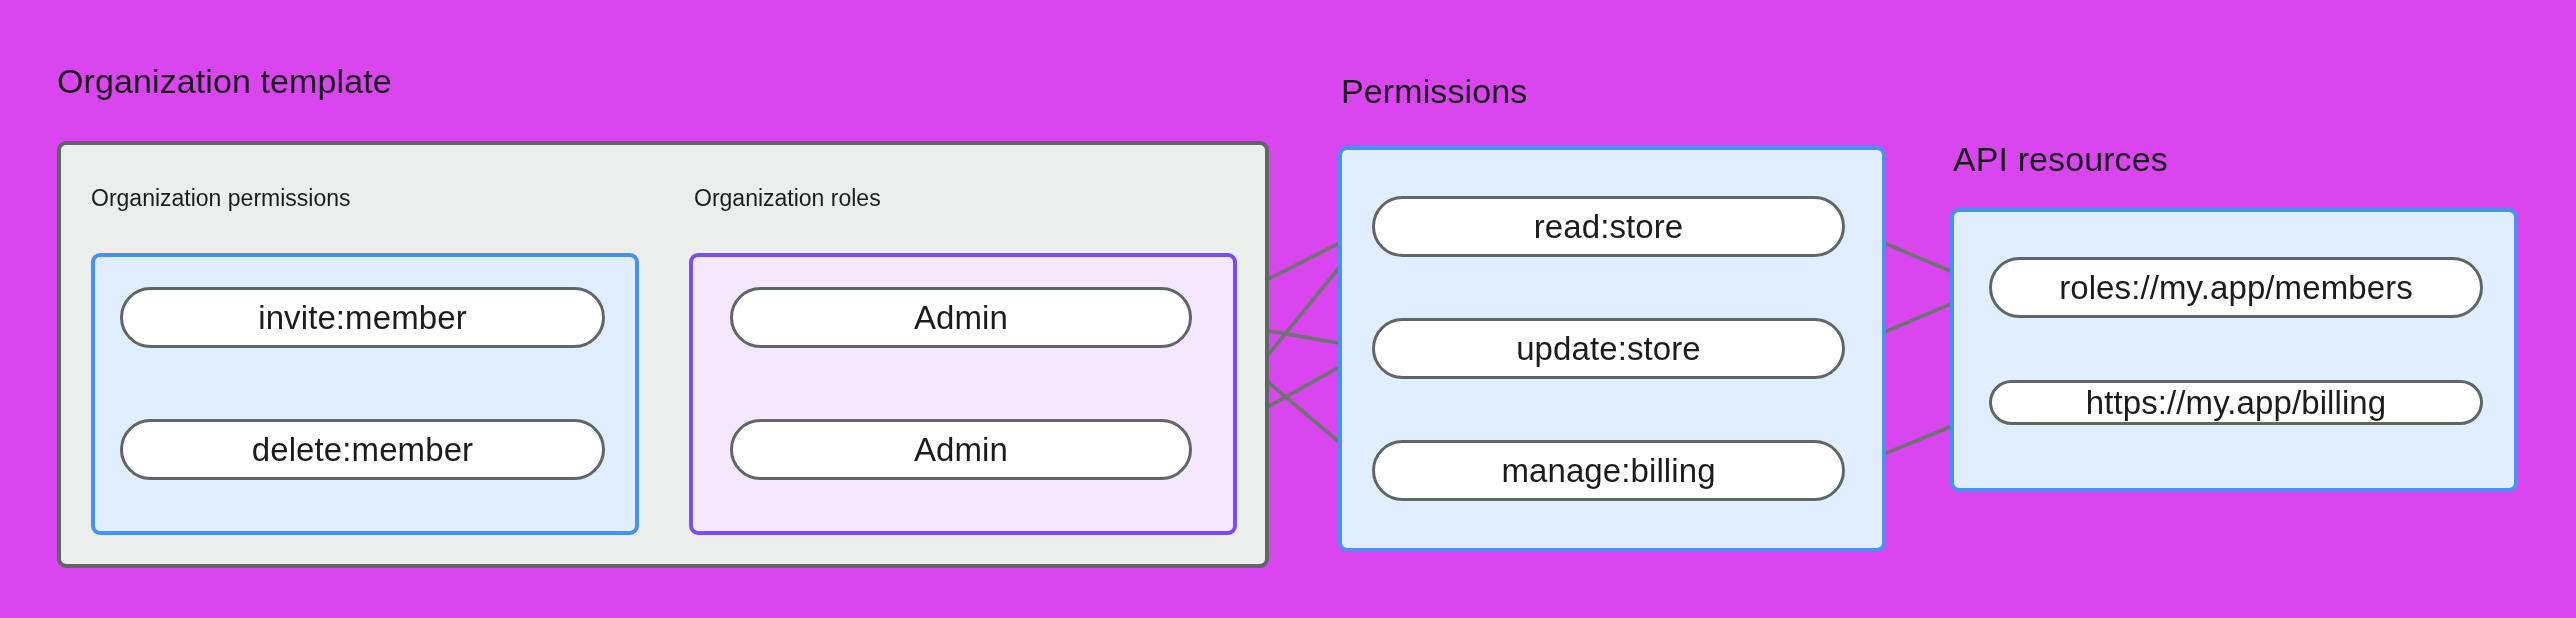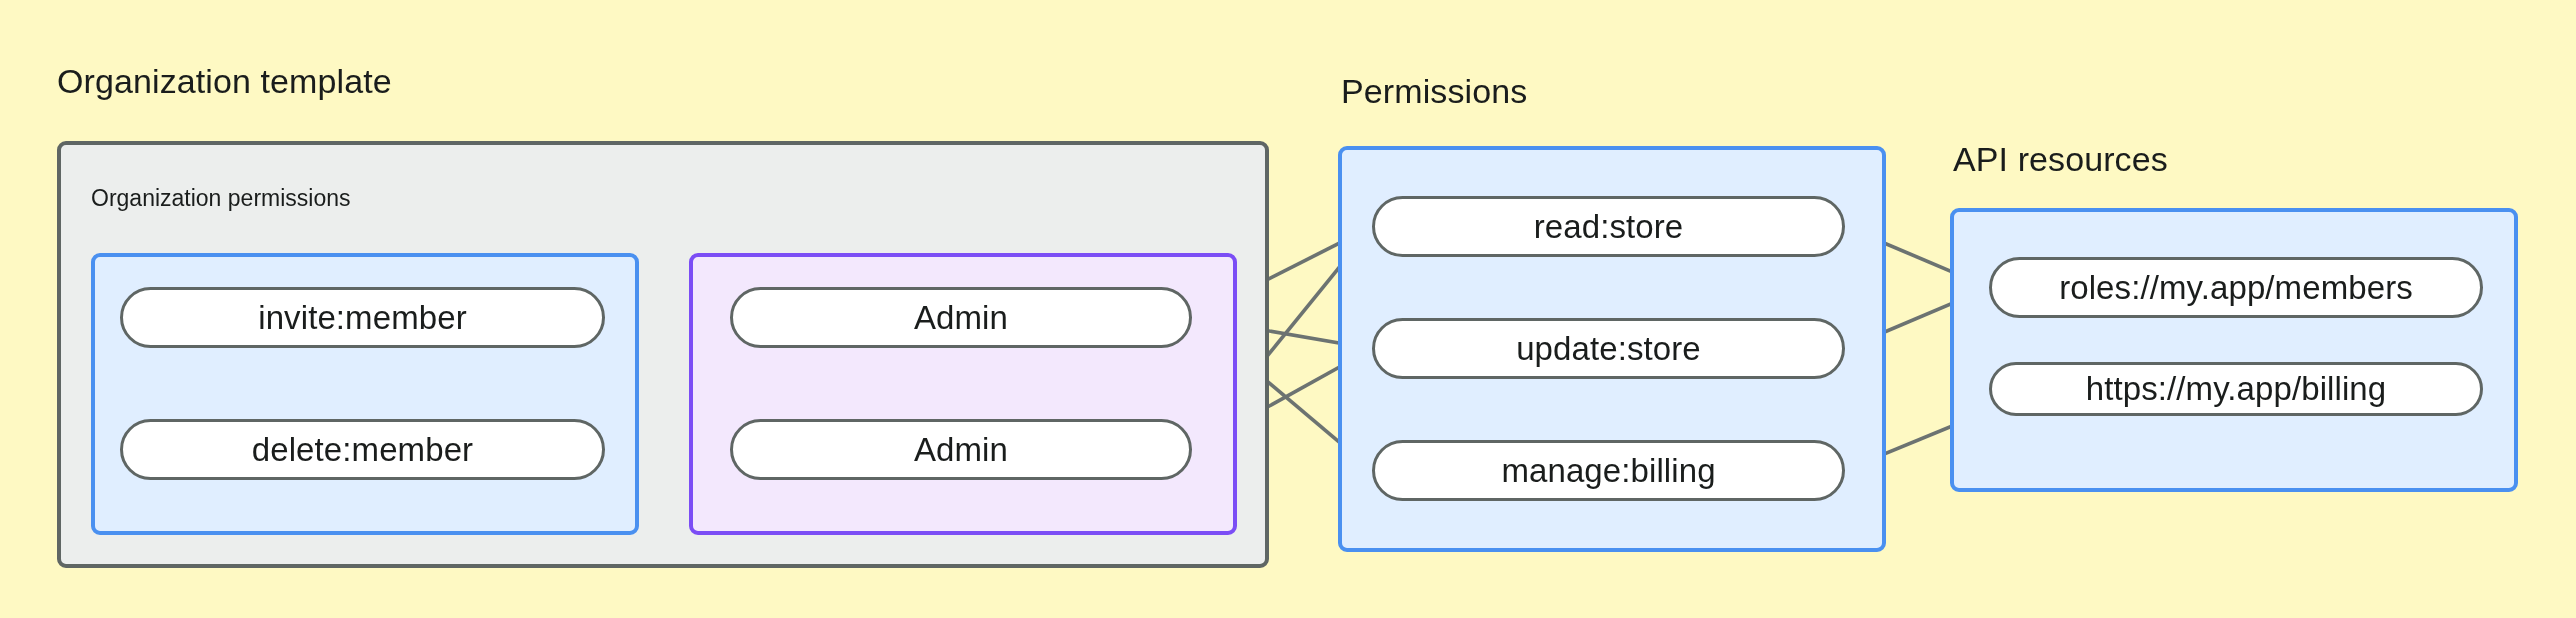--- a/index.html
+++ b/index.html
@@ -4,21 +4,21 @@
 <style>
   html, body {
     margin: 0;
     padding: 0;
     background: #ffffff;
   }
   #canvas {
     position: relative;
     width: 2576px;
     height: 619px;
-    background: #fef9c3;
+    background: #d946ef;
     font-family: "Liberation Sans", sans-serif;
     overflow: hidden;
   }
 
   
   .group-title {
     position: absolute;
     font-size: 34px;
     color: #1a1d1c;
     font-weight: 400;
@@ -132,20 +132,21 @@
   <div class="box box-blue" style="left:91px; top:253px; width:548px; height:282px;"></div>
 
   <div class="pill" style="left:120px; top:419px; width:485px; height:61px;">
     <span>delete:member</span>
   </div>
 
   <div class="pill" style="left:120px; top:287px; width:485px; height:61px;">
     <span>invite:member</span>
   </div>
 
+  <div class="section-title" style="left:694px; top:187px;">Organization roles</div>
 
   <div class="box box-purple" style="left:689px; top:253px; width:548px; height:282px;"></div>
 
   <div class="pill" style="left:730px; top:287px; width:462px; height:61px;align-items:center;">
     <span>Admin</span>
   </div>
 
   <div class="pill" style="left:730px; top:419px; width:462px; height:61px;">
     <span>Admin</span>
   </div>
@@ -167,18 +168,18 @@
   </div>
 
   <div class="group-title" style="left:1953px; top:142px;">API resources</div>
 
   <div class="box box-blue" style="left:1950px; top:208px; width:568px; height:284px;"></div>
 
   <div class="pill" style="left:1989px; top:257px; width:494px; height:61px;">
     <span>roles://my.app/members</span>
   </div>
 
-  <div class="pill" style="left:1989px; top:362px; width:494px; height:54px;">
+  <div class="pill" style="left:1989px; top:380px; width:494px; height:45px;">
     <span>https://my.app/billing</span>
   </div>
 
 </div>
 
 
 </body></html>

